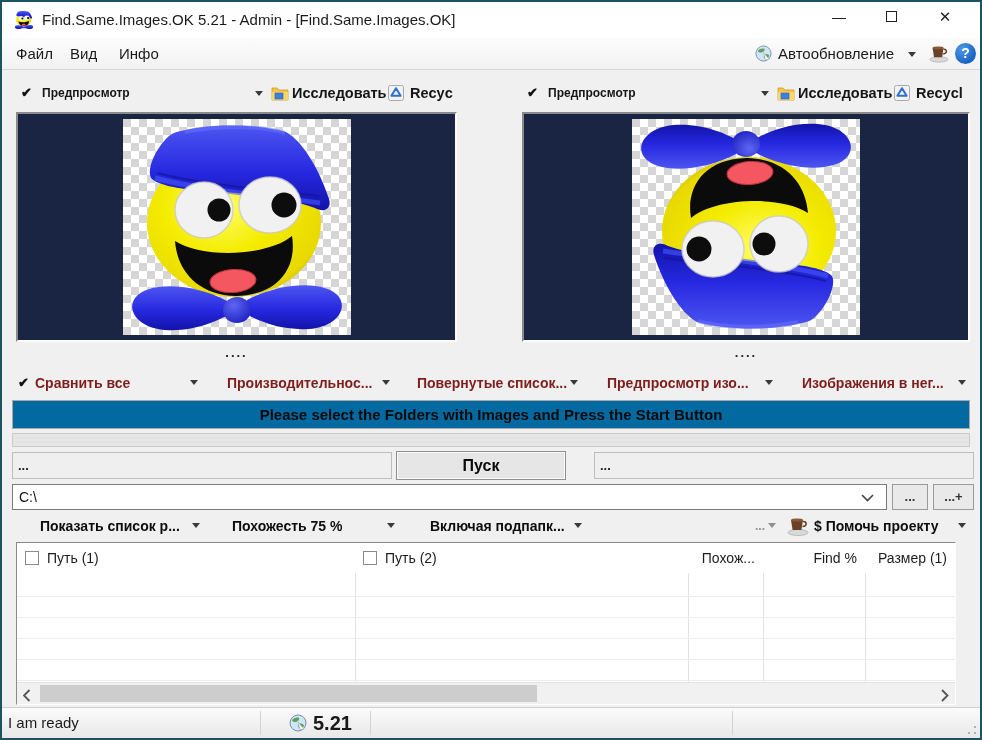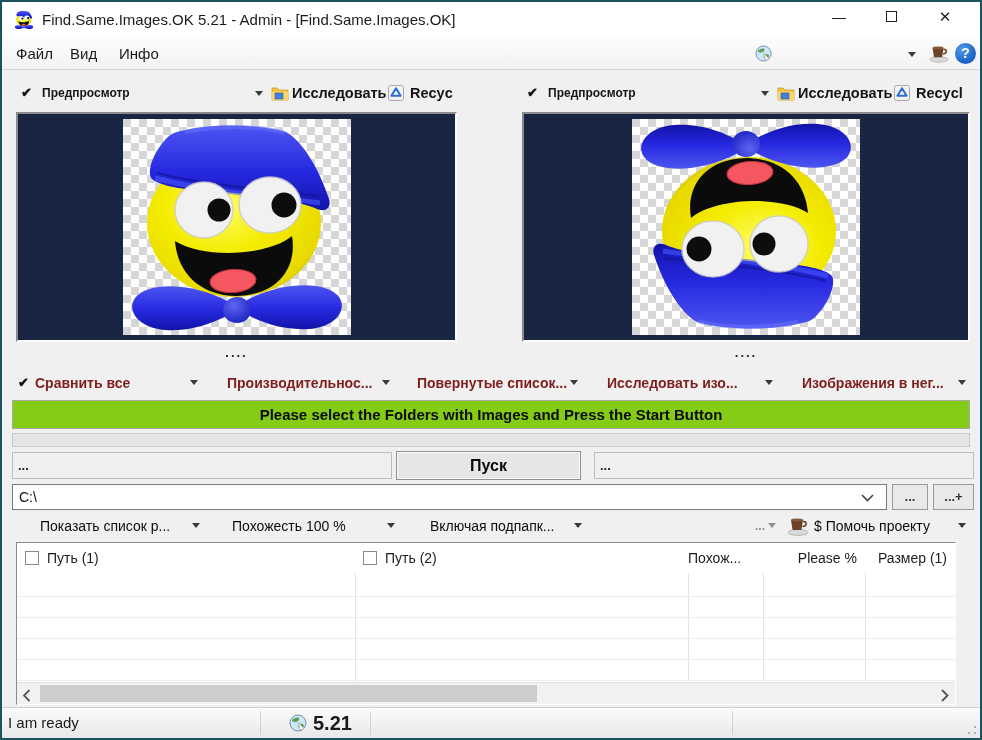--- a/index.html
+++ b/index.html
@@ -52,36 +52,36 @@
 
   .caption { position:absolute; top:343px; height:16px; text-align:center; font-size:13px; font-weight:bold; letter-spacing:2px; color:#222; }
   .cap-l { left:14px; width:441px; } .cap-r { left:520px; width:448px; }
 
   
   .opt { position:absolute; top:369px; height:24px; line-height:24px; font-size:14px; font-weight:bold; color:#7f1d1d; white-space:nowrap; }
   .opt-check { position:absolute; top:369px; left:16px; line-height:24px; font-size:13px; font-weight:bold; color:#111; }
   .oa { position:absolute; top:378px; }
 
   
-  .banner { position:absolute; left:10px; right:10px; top:398px; height:29px; background:#84cc16; border:1px solid #a9a9a9; text-align:center; line-height:27px; font-size:15px; font-weight:bold; color:#0b0b0b; }
+  .banner { position:absolute; left:10px; right:10px; top:398px; height:29px; background:#0369a1; border:1px solid #a9a9a9; text-align:center; line-height:27px; font-size:15px; font-weight:bold; color:#0b0b0b; }
   .progress { position:absolute; left:10px; right:10px; top:431px; height:14px; background:#e5e5e5; border:1px solid #cacaca; }
 
   
   .pfield { position:absolute; top:450px; height:27px; background:#efefef; border:1px solid #bdbdbd; font-size:13px; font-weight:bold; color:#222; line-height:25px; padding-left:5px; }
   .pf-l { left:10px; width:380px; } .pf-r { left:592px; width:380px; }
-  .start-btn { position:absolute; left:394px; top:449px; width:185px; height:29px; background:#e6e6e6; border:1px solid #8f8f8f; box-shadow: inset 0 0 0 1px #fafafa; text-align:center; line-height:27px; font-size:16px; font-weight:bold; color:#0a0a0a; }
+  .start-btn { position:absolute; left:394px; top:449px; width:170px; height:29px; background:#e6e6e6; border:1px solid #8f8f8f; box-shadow: inset 0 0 0 1px #fafafa; text-align:center; line-height:27px; font-size:16px; font-weight:bold; color:#0a0a0a; }
 
   
   .combo { position:absolute; left:10px; top:482px; width:875px; height:26px; background:#fff; border:1px solid #7a7a7a; font-size:14px; color:#111; line-height:24px; padding-left:6px; }
   .combo svg { position:absolute; right:12px; top:9px; }
   .cbtn { position:absolute; top:482px; height:26px; background:#e9e9e9; border:1px solid #9a9a9a; text-align:center; font-size:13px; font-weight:bold; color:#333; line-height:24px; }
   .cb-a { left:890px; width:36px; } .cb-b { left:931px; width:41px; }
 
   
-  .flt { position:absolute; top:511px; height:26px; line-height:26px; font-size:14px; font-weight:normal; color:#0d0d0d; white-space:nowrap; }
+  .flt { position:absolute; top:511px; height:26px; line-height:26px; font-size:14px; font-weight:bold; color:#0d0d0d; white-space:nowrap; }
   .fa { position:absolute; top:521px; }
   .flt-more { position:absolute; top:511px; left:753px; line-height:26px; font-size:12px; color:#8f8f8f; font-weight:bold; }
   .flt-coffee { position:absolute; left:784px; top:514px; width:24px; height:20px; }
 
   
   .table { position:absolute; left:14px; top:540px; width:940px; height:163px; background:#fff; border-top:1px solid #8a8a8a; border-left:1px solid #8a8a8a; border-right:1px solid #fdfdfd; border-bottom:1px solid #fdfdfd; }
   .th { position:absolute; top:0; height:30px; line-height:30px; font-size:14px; color:#1c1c1c; }
   .th-cb { position:absolute; top:8px; width:14px; height:14px; background:#fff; border:1px solid #8a8a8a; }
   .vline { position:absolute; width:1px; background:#e2e2e2; top:30px; height:109px; }
   .hline { position:absolute; left:0; right:0; height:1px; background:#ededed; }
@@ -184,20 +184,21 @@
     <span class="winbtn wb-close">✕</span>
   </div>
 
   <div class="menubar">
     <span class="menu-item mi-file">Файл</span>
     <span class="menu-item mi-view">Вид</span>
     <span class="menu-item mi-info">Инфо</span>
     <svg class="mb-globe">
         <use href="#globe"></use>
       </svg>
+    <span class="mb-upd">Автообновление</span>
     <span class="arr mb-arr"></span>
     <svg class="mb-coffee">
         <use href="#coffee"></use>
       </svg>
     <div class="mb-help">?</div>
   </div>
 
   <div class="pv-head pvh-l">
     <span class="pv-check">✔</span>
     <span class="pv-label">Предпросмотр</span>
@@ -244,21 +245,21 @@
   <div class="caption cap-l">....</div>
   <div class="caption cap-r">....</div>
 
   <span class="opt-check">✔</span>
   <span class="opt" style="left:33px">Сравнить все</span>
   <span class="arr oa" style="left:188px"></span>
   <span class="opt" style="left:225px">Производительнос...</span>
   <span class="arr oa" style="left:380px"></span>
   <span class="opt" style="left:415px">Повернутые список...</span>
   <span class="arr oa" style="left:568px"></span>
-  <span class="opt" style="left:605px">Исследовать изо...</span>
+  <span class="opt" style="left:605px">Предпросмотр изо...</span>
   <span class="arr oa" style="left:763px"></span>
   <span class="opt" style="left:800px">Изображения в нег...</span>
   <span class="arr oa" style="left:956px"></span>
 
   <div class="banner">Please select the Folders with Images and Press the Start Button</div>
   <div class="progress"></div>
 
   <div class="pfield pf-l">...</div>
   <div class="start-btn">Пуск</div>
   <div class="pfield pf-r">...</div>
@@ -267,39 +268,39 @@
     <span>C:\</span>
     <svg width="13" height="8">
         <use href="#chev-down"></use>
       </svg>
   </div>
   <div class="cbtn cb-a">...</div>
   <div class="cbtn cb-b">...+</div>
 
   <span class="flt" style="left:38px">Показать список р...</span>
   <span class="arr fa" style="left:190px"></span>
-  <span class="flt" style="left:230px">Похожесть 100 %</span>
+  <span class="flt" style="left:230px">Похожесть 75 %</span>
   <span class="arr fa" style="left:385px"></span>
   <span class="flt" style="left:428px">Включая подпапк...</span>
   <span class="arr fa" style="left:572px"></span>
   <span class="flt-more">...</span>
   <span class="arr fa" style="left:766px; border-top-color:#8f8f8f"></span>
   <svg class="flt-coffee">
       <use href="#coffee"></use>
     </svg>
   <span class="flt" style="left:812px">$ Помочь проекту</span>
   <span class="arr fa" style="left:956px"></span>
 
   <div class="table">
     <span class="th-cb" style="left:8px"></span>
     <span class="th" style="left:30px">Путь (1)</span>
     <span class="th-cb" style="left:346px"></span>
     <span class="th" style="left:368px">Путь (2)</span>
-    <span class="th" style="left:671px; width:67px; ">Похож...</span>
-    <span class="th" style="left:746px; width:94px; text-align:right">Please %</span>
+    <span class="th" style="left:671px; width:67px; text-align:right">Похож...</span>
+    <span class="th" style="left:746px; width:94px; text-align:right">Find %</span>
     <span class="th" style="left:848px; width:82px; text-align:right">Размер (1)</span>
     <div class="vline" style="left:338px"></div>
     <div class="vline" style="left:671px"></div>
     <div class="vline" style="left:746px"></div>
     <div class="vline" style="left:848px"></div>
     <div class="hline" style="top:53px"></div>
     <div class="hline" style="top:74px"></div>
     <div class="hline" style="top:95px"></div>
     <div class="hline" style="top:116px"></div>
     <div class="hline" style="top:137px"></div>

